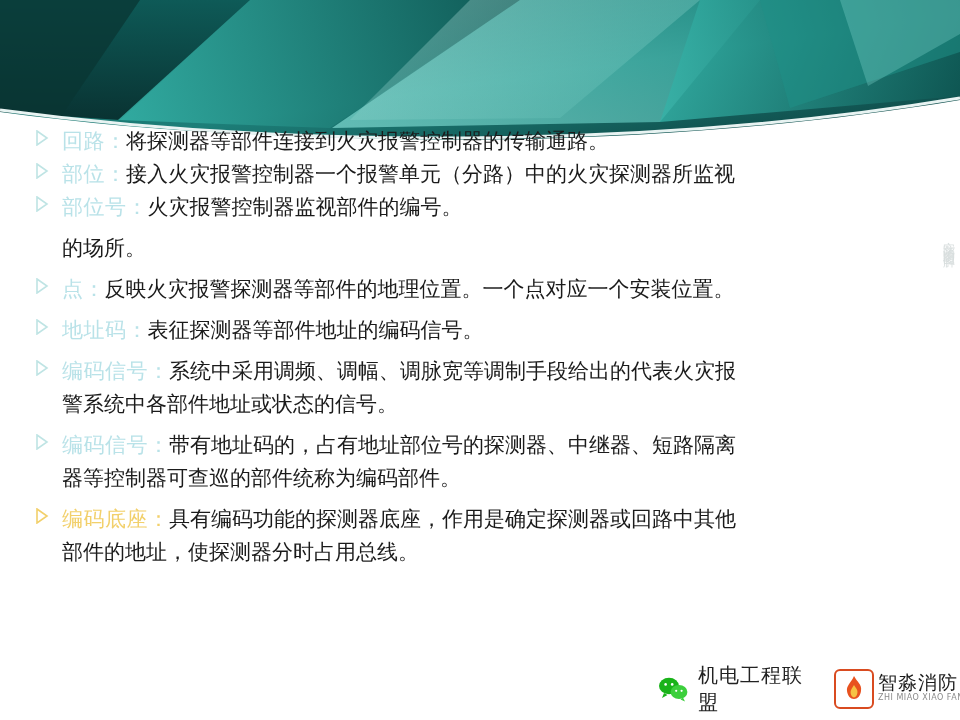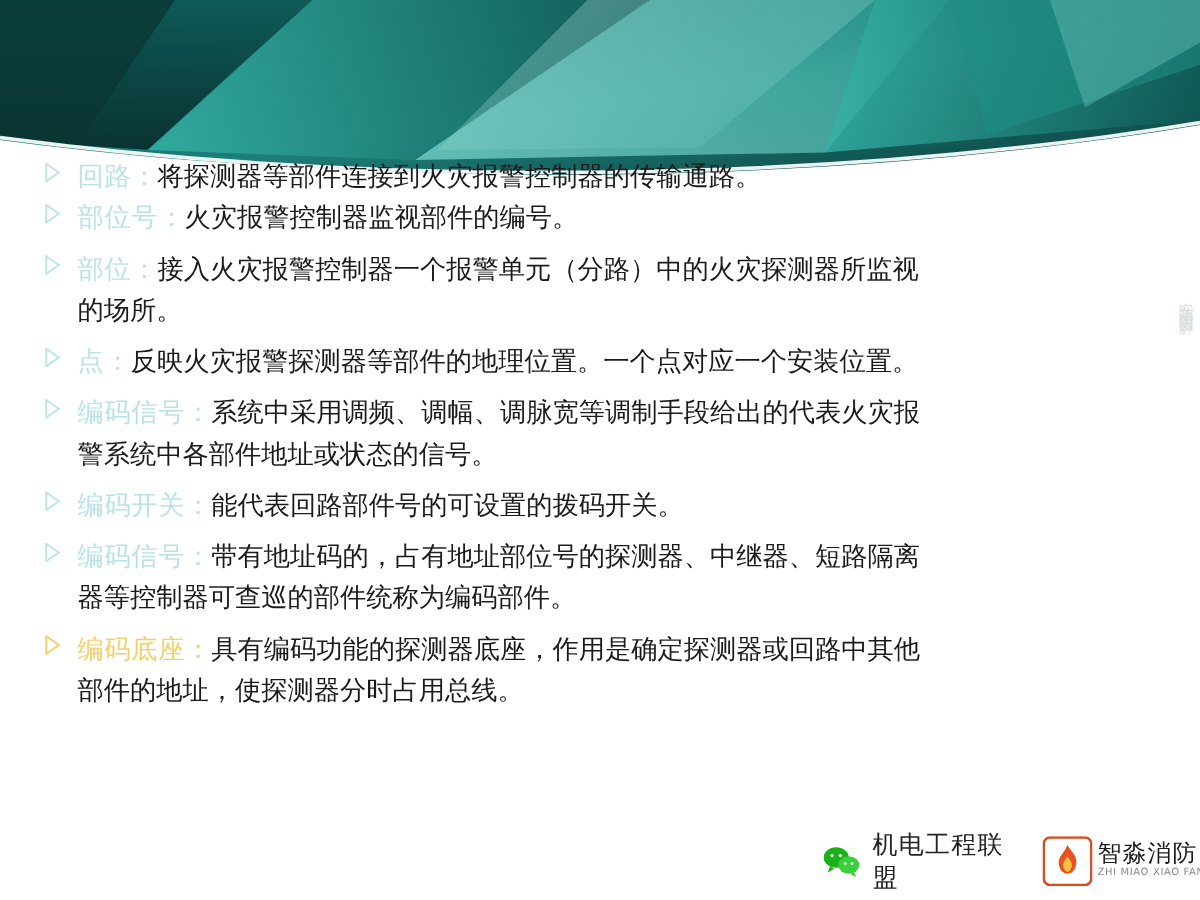--- a/index.html
+++ b/index.html
@@ -199,71 +199,71 @@
 
     <div class="line tight">
       <span class="bullet">
         <svg width="14" height="16" viewBox="0 0 14 16">
             <path d="M1,1 L11,8 L1,15 Z" fill="none" stroke="#bfe4e4" stroke-width="1.6"></path>
           </svg>
       </span>
       <span class="term">回路</span><span class="colon">：</span><span class="desc">将探测器等部件连接到火灾报警控制器的传输通路。</span>
     </div>
 
+    <div class="line tight">
+      <span class="bullet">
+        <svg width="14" height="16" viewBox="0 0 14 16">
+            <path d="M1,1 L11,8 L1,15 Z" fill="none" stroke="#bfe4e4" stroke-width="1.6"></path>
+          </svg>
+      </span>
+      <span class="term">部位</span><span class="colon">：</span><span class="desc">接入火灾报警控制器一个报警单元（分路）中的火灾探测器所监视</span>
+    </div>
+
     <div class="line">
       <span class="bullet">
         <svg width="14" height="16" viewBox="0 0 14 16">
             <path d="M1,1 L11,8 L1,15 Z" fill="none" stroke="#bfe4e4" stroke-width="1.6"></path>
           </svg>
       </span>
       <span class="term">部位号</span><span class="colon">：</span><span class="desc">火灾报警控制器监视部件的编号。</span>
-    </div>
-
-    <div class="line tight">
-      <span class="bullet">
-        <svg width="14" height="16" viewBox="0 0 14 16">
-            <path d="M1,1 L11,8 L1,15 Z" fill="none" stroke="#bfe4e4" stroke-width="1.6"></path>
-          </svg>
-      </span>
-      <span class="term">部位</span><span class="colon">：</span><span class="desc">接入火灾报警控制器一个报警单元（分路）中的火灾探测器所监视</span>
     </div>
     <div class="line cont">
       <span class="desc">的场所。</span>
     </div>
 
     <div class="line">
       <span class="bullet">
         <svg width="14" height="16" viewBox="0 0 14 16">
             <path d="M1,1 L11,8 L1,15 Z" fill="none" stroke="#bfe4e4" stroke-width="1.6"></path>
           </svg>
       </span>
       <span class="term">点</span><span class="colon">：</span><span class="desc">反映火灾报警探测器等部件的地理位置。一个点对应一个安装位置。</span>
     </div>
 
+    <div class="line">
+      <span class="bullet">
+        <svg width="14" height="16" viewBox="0 0 14 16">
+            <path d="M1,1 L11,8 L1,15 Z" fill="none" stroke="#bfe4e4" stroke-width="1.6"></path>
+          </svg>
+      </span>
+      <span class="term">地址码</span><span class="colon">：</span><span class="desc">表征探测器等部件地址的编码信号。</span>
+    </div>
 
     <div class="line tight">
       <span class="bullet">
         <svg width="14" height="16" viewBox="0 0 14 16">
             <path d="M1,1 L11,8 L1,15 Z" fill="none" stroke="#bfe4e4" stroke-width="1.6"></path>
           </svg>
       </span>
       <span class="term">编码信号</span><span class="colon">：</span><span class="desc">系统中采用调频、调幅、调脉宽等调制手段给出的代表火灾报</span>
     </div>
     <div class="line cont">
       <span class="desc">警系统中各部件地址或状态的信号。</span>
     </div>
 
-    <div class="line">
-      <span class="bullet">
-        <svg width="14" height="16" viewBox="0 0 14 16">
-            <path d="M1,1 L11,8 L1,15 Z" fill="none" stroke="#bfe4e4" stroke-width="1.6"></path>
-          </svg>
-      </span>
-      <span class="term">编码开关</span><span class="colon">：</span><span class="desc">能代表回路部件号的可设置的拨码开关。</span>
-    </div>
 
     <div class="line tight">
       <span class="bullet">
         <svg width="14" height="16" viewBox="0 0 14 16">
             <path d="M1,1 L11,8 L1,15 Z" fill="none" stroke="#bfe4e4" stroke-width="1.6"></path>
           </svg>
       </span>
       <span class="term">编码信号</span><span class="colon">：</span><span class="desc">带有地址码的，占有地址部位号的探测器、中继器、短路隔离</span>
     </div>
     <div class="line cont">

